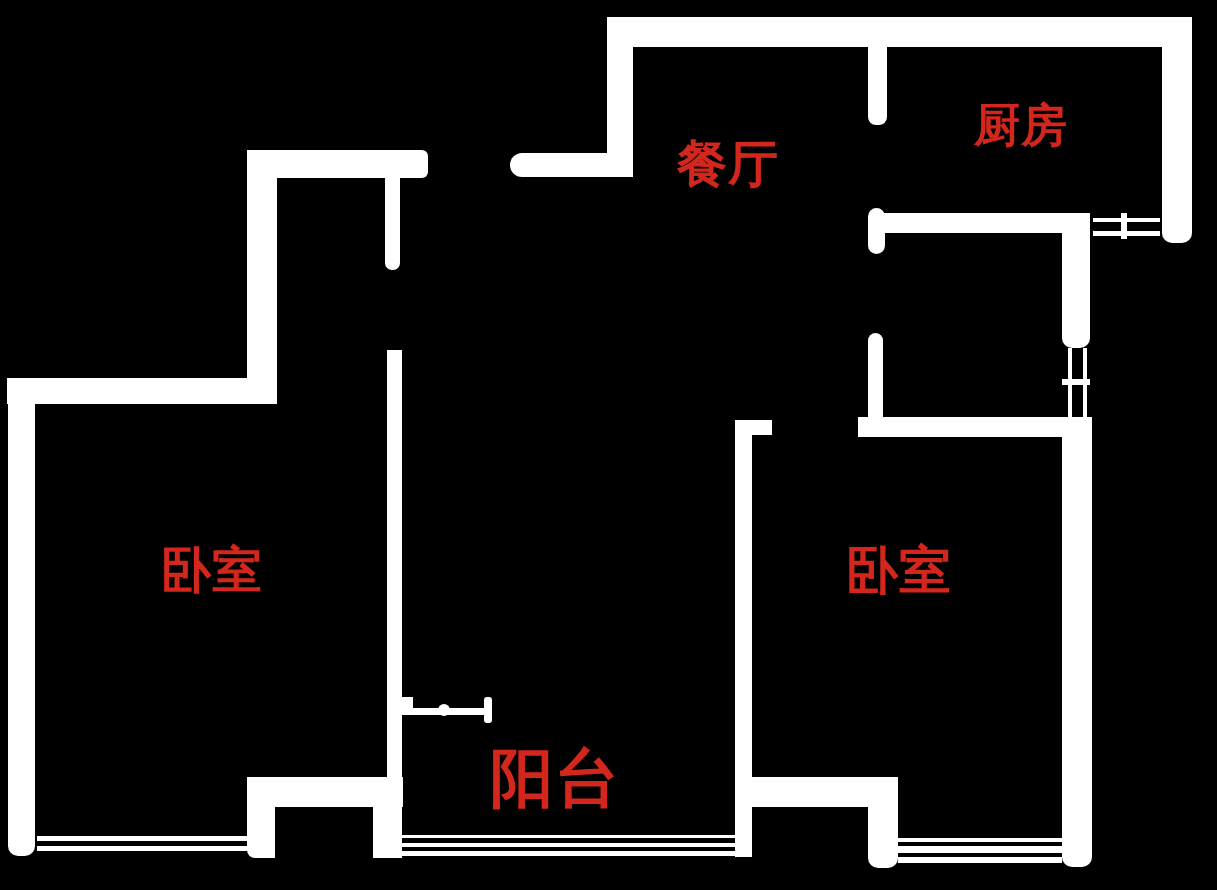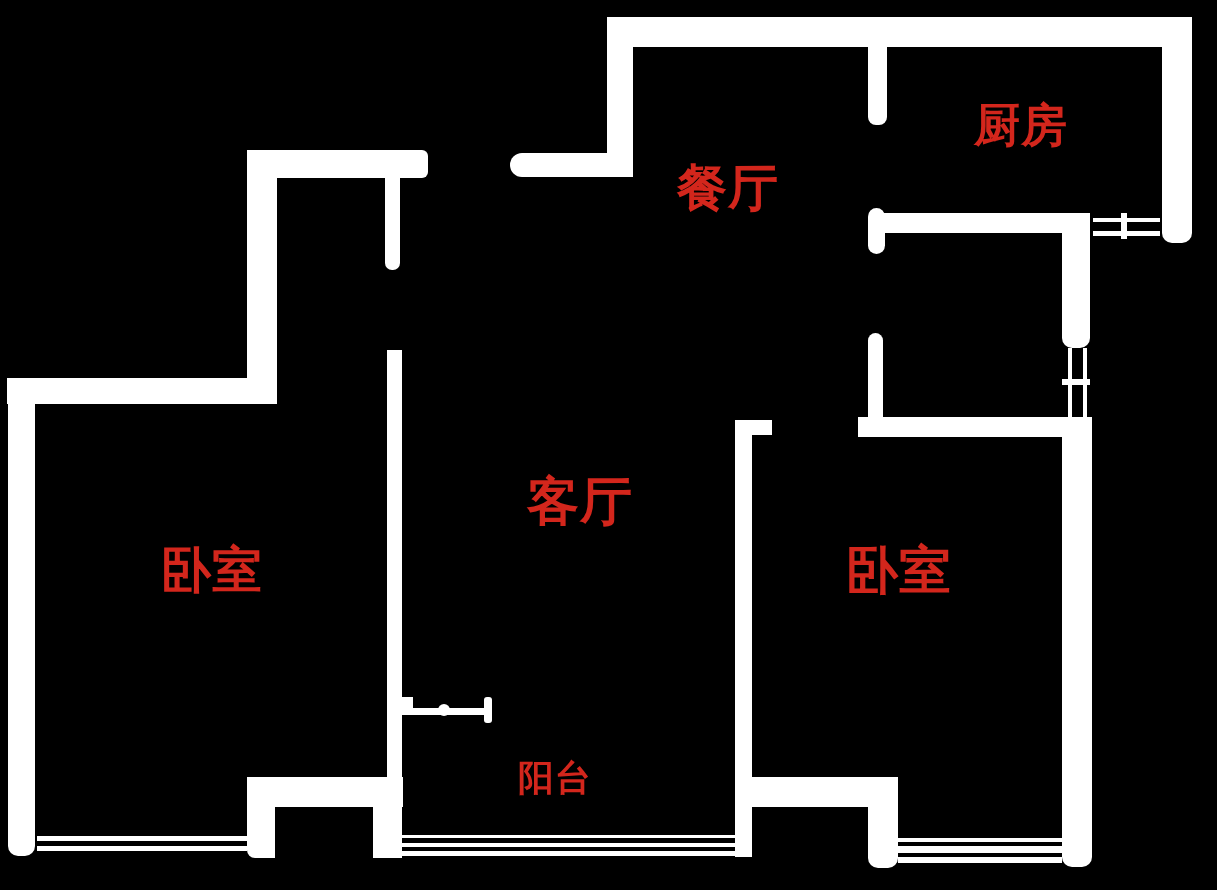--- a/index.html
+++ b/index.html
@@ -105,20 +105,19 @@
 
   <div class="door-line" style="left:1093px; top:218px; width:67px; height:4px;"></div>
   <div class="door-line" style="left:1093px; top:231px; width:67px; height:5px;"></div>
   <div class="door-line" style="left:1121px; top:213px; width:6px; height:26px;"></div>
 
   <div class="door-line" style="left:400px; top:697px; width:13px; height:18px;"></div>
   <div class="door-line" style="left:407px; top:708px; width:81px; height:7px;"></div>
   <div class="door-line" style="left:438px; top:704px; width:12px; height:12px; border-radius:6px;"></div>
   <div class="door-line" style="left:484px; top:697px; width:8px; height:26px; border-radius:3px;"></div>
 
-  <div class="room-label" style="left:728px; top:164px; font-size:50px;margin-top:24px;">餐厅</div>
+  <div class="room-label" style="left:728px; top:164px; font-size:50px;">餐厅</div>
   <div class="room-label" style="left:1021px; top:125px; font-size:46px;">厨房</div>
-  <div class="room-label" style="left:580px; top:501px; font-size:52px;">客厅</div>
   <div class="room-label" style="left:212px; top:570px; font-size:50px;">卧室</div>
   <div class="room-label" style="left:899px; top:570px; font-size:52px;">卧室</div>
-  <div class="room-label" style="left:555px; top:778px; font-size:36px;">阳台</div>
+  <div class="room-label" style="left:555px; top:778px; font-size:64px;">阳台</div>
 
 </div>
 
 </body></html>

